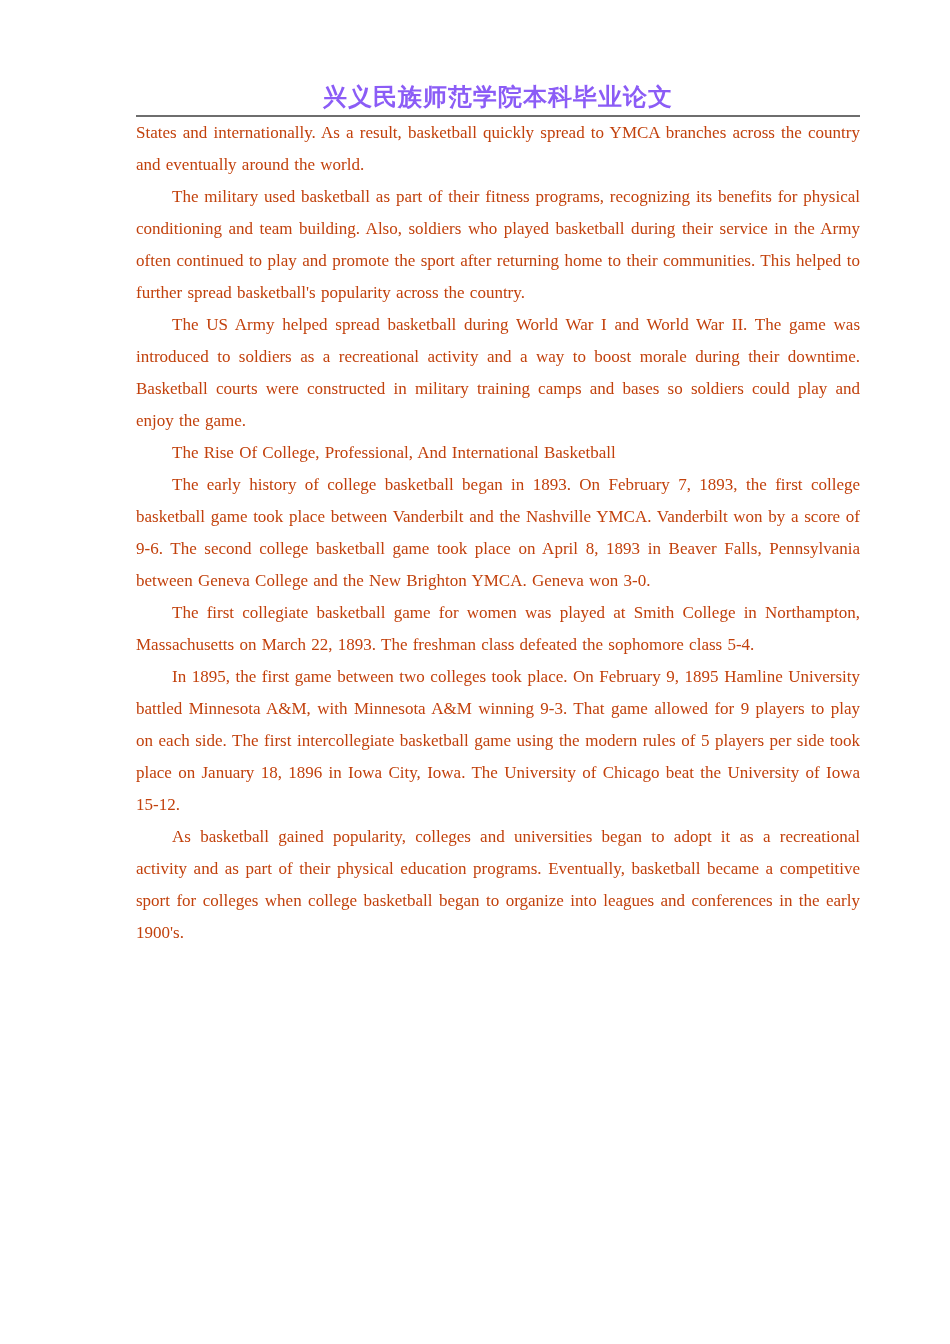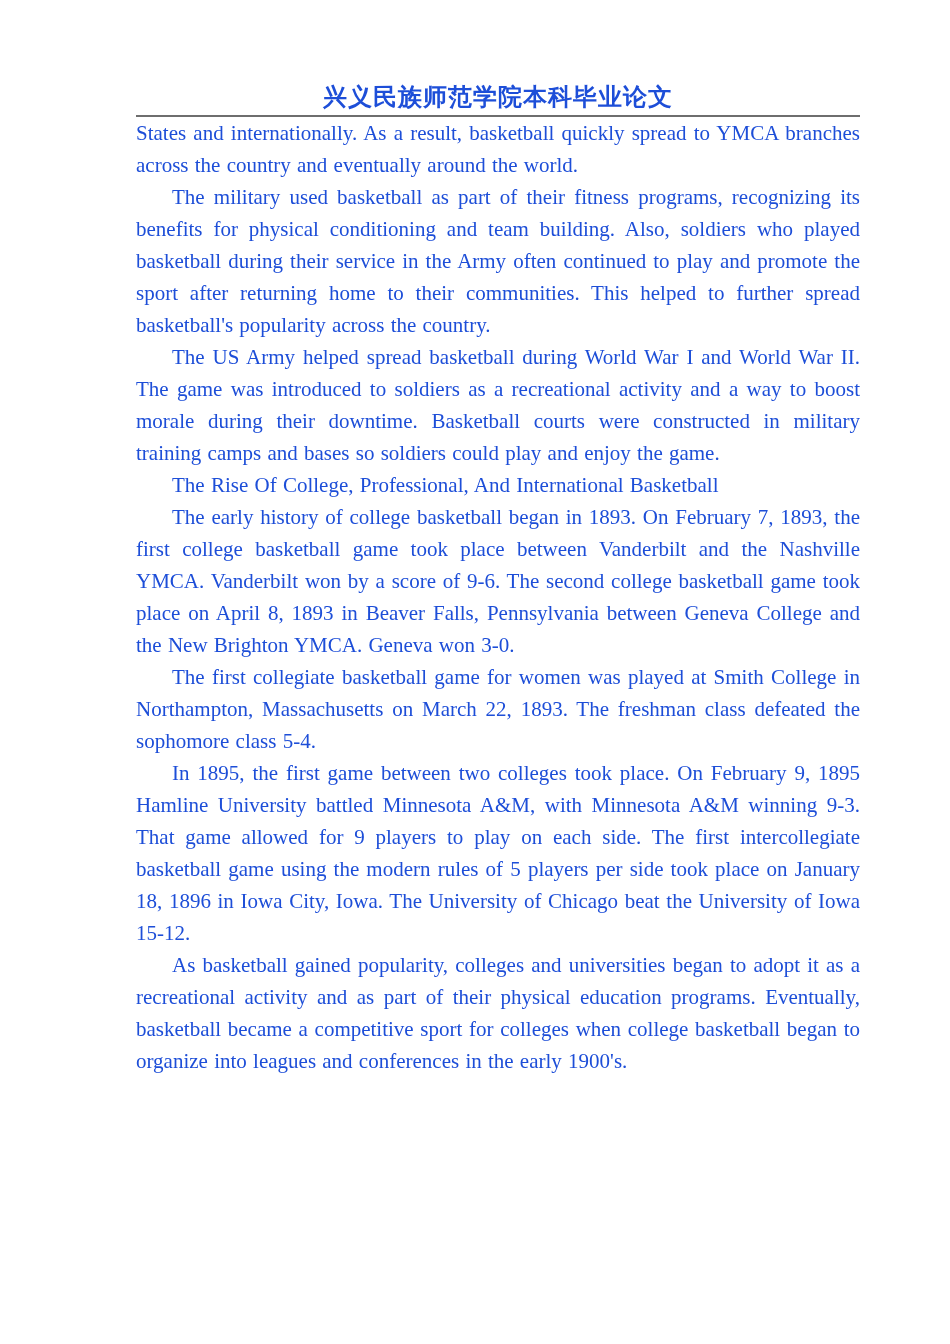--- a/index.html
+++ b/index.html
@@ -20,27 +20,27 @@
   .doc-header {
     text-align: center;
     border-bottom: 2px solid #6e6e6e;
     padding-bottom: 5px;
   }
   .doc-header .title {
     font-size: 24px;
     font-weight: bold;
     letter-spacing: 1px;
     line-height: 26px;
-    color: #1d4ed8;
+    color: #8b5cf6;
   }
   .doc-body p {
-    font-size: 21px;
+    font-size: 17px;
     line-height: 32px;
     text-align: justify;
-    color: #1d4ed8;
+    color: #c2410c;
     word-spacing: 1px;
   }
   .doc-body p.indent { text-indent: 36px; }
   .doc-body p.justify-last { text-align-last: justify; }
 </style>
 </head>
 <body>
 
 <div class="page">
 

